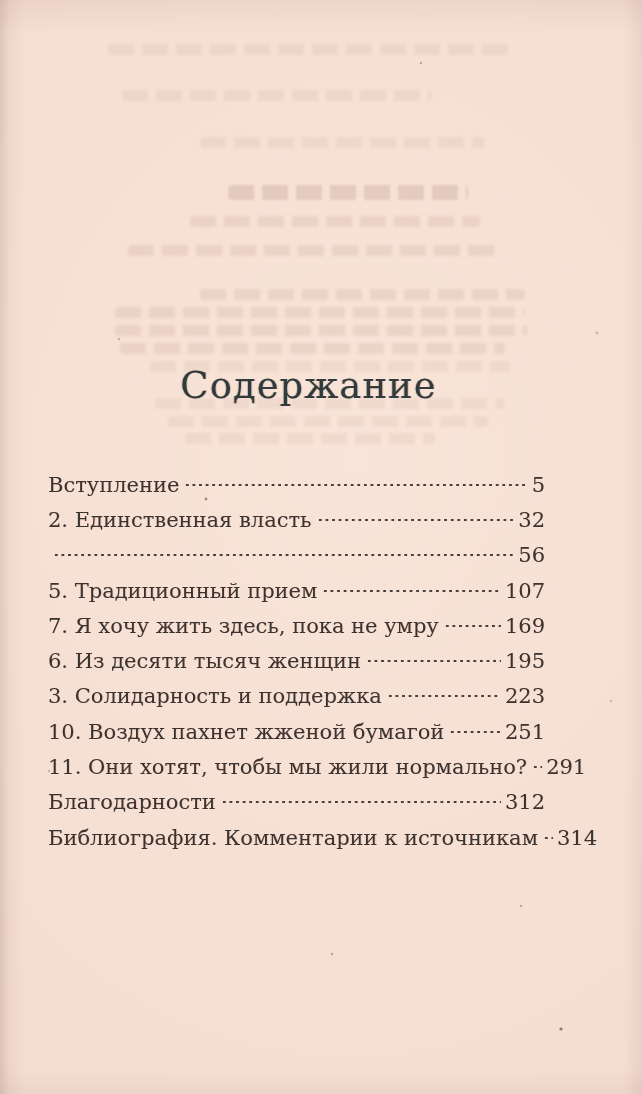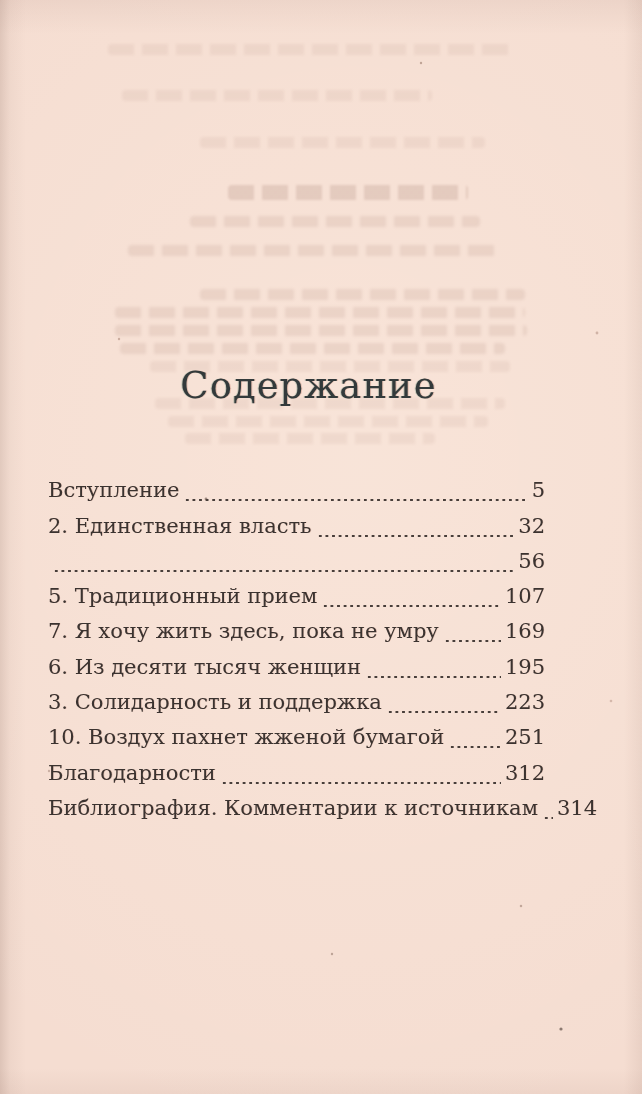--- a/index.html
+++ b/index.html
@@ -50,21 +50,21 @@
 
   
   .toc {
     position: absolute;
     top: 467px; left: 48px; width: 497px;
     color: #3b3330;
     font-size: 21px;
   }
   .row {
     display: flex;
-    align-items: flex-end;
+    align-items: center;
     height: 35.3px;
     white-space: nowrap;
     text-shadow: 0.6px 0 0 rgba(150,60,40,0.18);
   }
   .lbl { flex: 0 0 auto; }
   .leader {
     flex: 1 1 auto;
     min-width: 10px;
     height: 4px;
     margin: 0 3px 0 5px;
@@ -151,20 +151,25 @@
       <span class="lbl">3. Солидарность и поддержка</span>
       <span class="leader"></span>
       <span class="num">223</span>
     </div>
     <div class="row">
       <span class="lbl">10. Воздух пахнет жженой бумагой</span>
       <span class="leader"></span>
       <span class="num">251</span>
     </div>
     <div class="row">
+      <span class="lbl">11. Они хотят, чтобы мы жили нормально?</span>
+      <span class="leader"></span>
+      <span class="num">291</span>
+    </div>
+    <div class="row">
       <span class="lbl">Благодарности</span>
       <span class="leader"></span>
       <span class="num">312</span>
     </div>
     <div class="row">
       <span class="lbl">Библиография. Комментарии к источникам</span>
       <span class="leader"></span>
       <span class="num">314</span>
     </div>
   </div>

